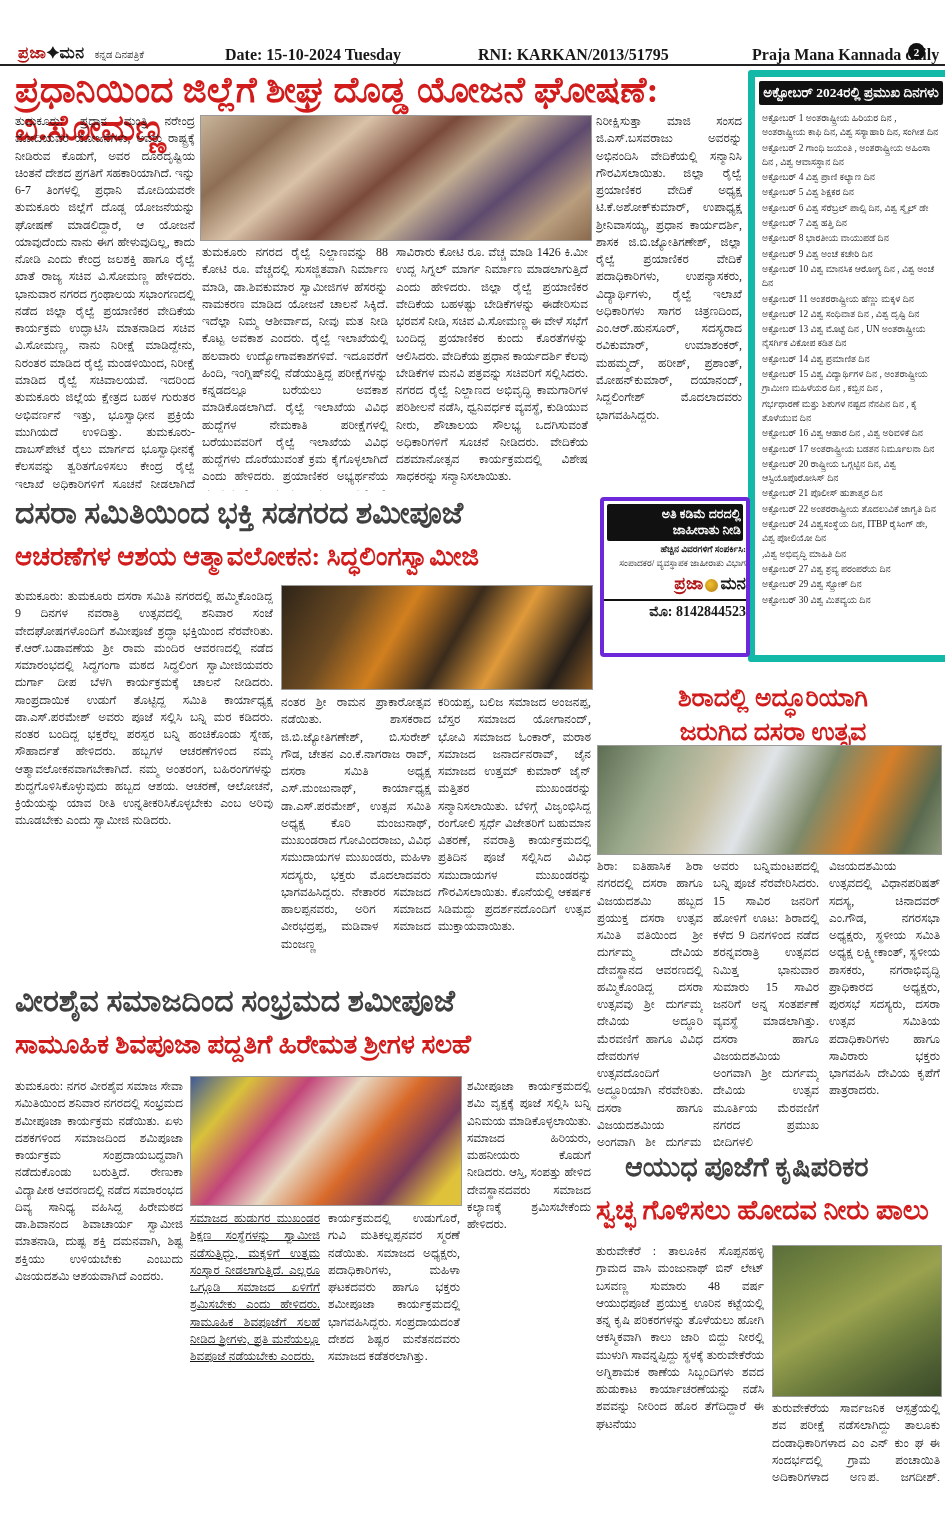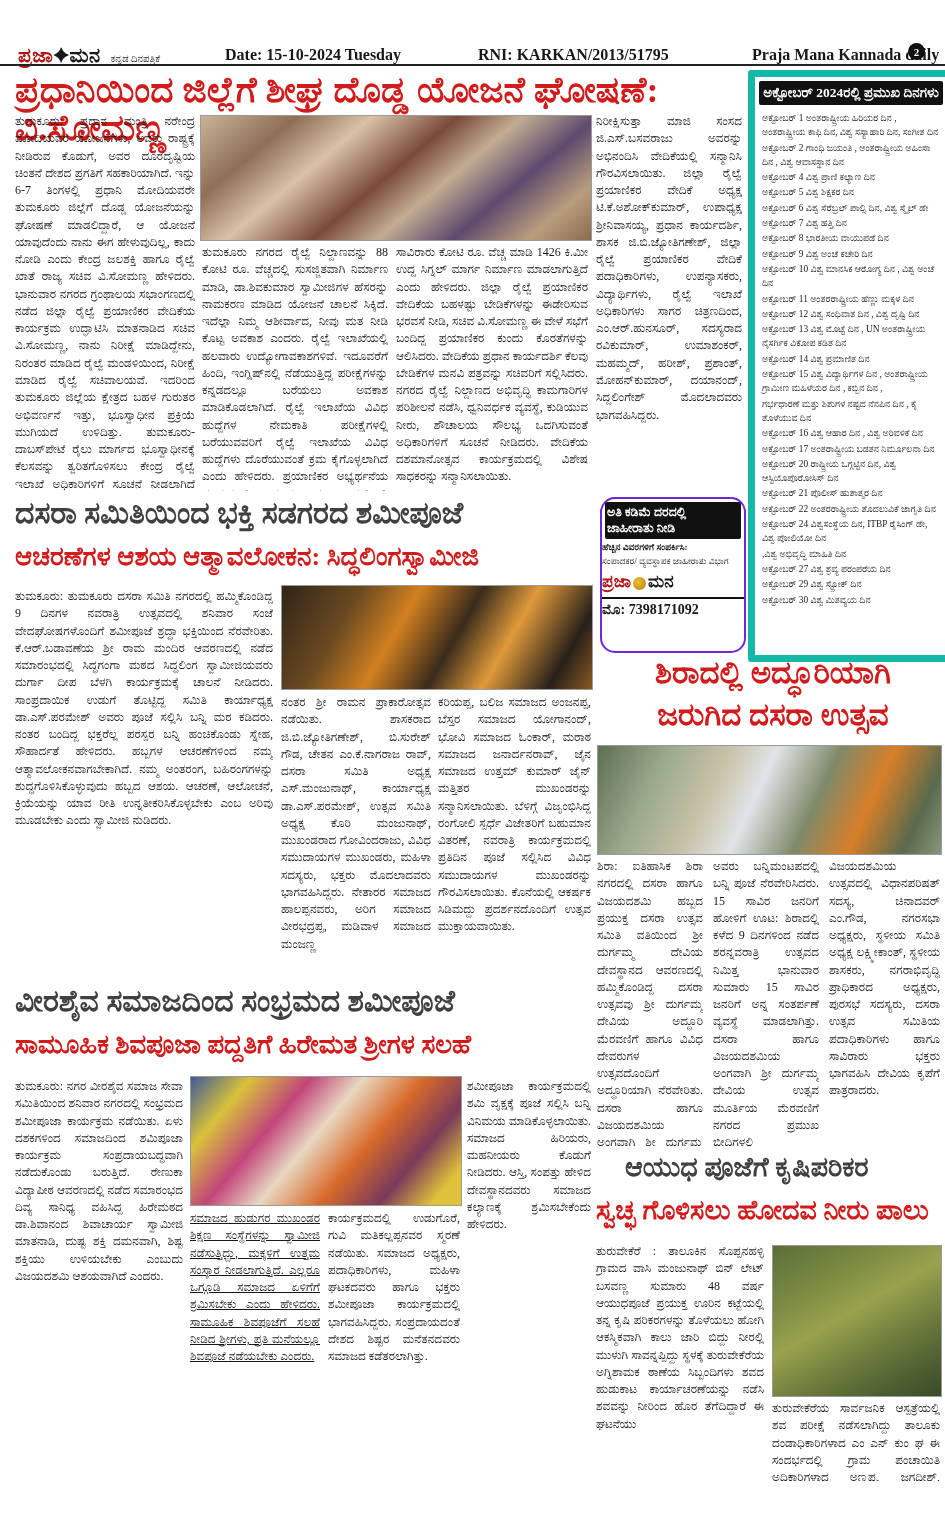--- a/index.html
+++ b/index.html
@@ -1,51 +1,51 @@
 <!DOCTYPE html>
 <html><head>
 <meta charset="utf-8">
 <style>
   html,body{margin:0;padding:0;background:#e8e8e8;}
   #paper{position:relative;width:945px;height:1523px;background:#ffffff;margin:0 auto;
          font-family:"Liberation Serif", serif;color:#181818;overflow:hidden;}
   .abs{position:absolute;}
   
-  .mast-logo{font-weight:bold;font-size:20px;letter-spacing:.5px;}
+  .mast-logo{font-weight:bold;font-size:16px;letter-spacing:.5px;}
   .mast-logo .red{color:#b01313;}
   .mast-tag{font-size:10px;margin-left:6px;}
   .mast-meta{font-weight:bold;font-size:16px;}
   .page-circle{width:17px;height:17px;border-radius:50%;background:#111;color:#fff;
                font-size:11px;font-weight:bold;display:flex;align-items:center;justify-content:center;}
   .mast-rule{height:2px;background:#222;}
   
   .hl-red{color:#d21c1c;font-weight:bold;font-family:"Liberation Serif",serif;}
   .hl-black{color:#404040;font-weight:bold;font-family:"Liberation Serif",serif;}
   .hl1{font-size:36px;line-height:1.05;}
   .hl2{font-size:30px;line-height:1.05;}
   .sub{font-size:26px;line-height:1.05;}
-  .hl-sira{font-size:31px;line-height:1.35;}
+  .hl-sira{font-size:25px;line-height:1.35;margin-top:29px;}
   .hl-small{font-size:27px;line-height:1.1;}
   
   .body-col{font-size:12px;line-height:1.44;text-align:justify;overflow:hidden;}
   
   .photo{border:1px solid #9a9a9a;overflow:hidden;}
   .ph1{background:linear-gradient(140deg,#c8b49a 0%,#8e6f55 18%,#d9c2a8 32%,#7a4a3a 48%,#c2ad92 60%,#5d4a6e 74%,#b99e7e 88%,#8a6a4e 100%);}
   .ph2{background:linear-gradient(120deg,#2e2418 0%,#6b4a22 22%,#d2801f 38%,#3a2b1c 55%,#e09a3a 70%,#27201a 88%,#8a5a23 100%);}
   .ph3{background:linear-gradient(115deg,#5e6e52 0%,#9aa98c 18%,#c8c2a8 34%,#e0e4e8 46%,#7e8a6a 62%,#d77f28 76%,#5a6a4e 90%,#8a9678 100%);}
   .ph4{background:linear-gradient(130deg,#3e5a9a 0%,#d8c23a 16%,#c2457a 32%,#e8d8c2 46%,#d86a2a 62%,#7a3a5a 78%,#e0c23a 92%);}
   .ph5{background:linear-gradient(150deg,#5a6e3a 0%,#7a8a42 25%,#9aa24e 45%,#6e7e3e 65%,#4e5e32 85%,#3a4a28 100%);}
   
   .oct-box{border:7px solid #14b8a6;border-radius:3px;background:#fff;}
   .oct-head{background:#111;color:#fff;font-weight:bold;font-size:13.5px;text-align:center;
             padding:4px 2px;margin:4px;border-radius:2px;}
   .oct-list{padding:2px 7px;font-size:9.4px;line-height:1.52;text-align:left;}
   .oct-item{margin-bottom:1px;}
   
-  .ad-box{border:2px solid #6d28d9;border-radius:15px;background:#fff;text-align:left;}
+  .ad-box{border:4px solid #6d28d9;border-radius:4px;background:#fff;text-align:right;}
   .ad-banner{background:#111;color:#fff;font-weight:bold;font-size:12.5px;line-height:1.25;
              margin:3px;padding:3px 2px;border-radius:2px;}
   .ad-contact{font-size:9px;font-weight:bold;margin-top:3px;}
   .ad-line{font-size:9px;margin-top:3px;}
   .ad-logo{font-size:17px;font-weight:bold;margin-top:5px;}
   .ad-logo .red{color:#b01313;}
   .ad-logo .dot{display:inline-block;width:13px;height:13px;border-radius:50%;
                 background:radial-gradient(circle at 40% 40%,#f2c12e,#b07a10);vertical-align:middle;margin:0 2px;}
   .ad-phone{font-size:14px;font-weight:bold;border-top:2px solid #111;margin-top:5px;padding:3px 0;}
 </style>
@@ -114,21 +114,21 @@
     <div class="ad-banner">
       <div>ಅತಿ ಕಡಿಮೆ ದರದಲ್ಲಿ</div>
       <div>ಜಾಹೀರಾತು ನೀಡಿ</div>
     </div>
     <div class="ad-contact">ಹೆಚ್ಚಿನ ವಿವರಗಳಿಗೆ ಸಂಪರ್ಕಿಸಿ:</div>
     <div class="ad-line">
       <span>ಸಂಪಾದಕರ/ ವ್ಯವಸ್ಥಾಪಕ</span>
       <span>ಜಾಹೀರಾತು ವಿಭಾಗ</span>
     </div>
     <div class="ad-logo"><span class="red">ಪ್ರಜಾ</span><span class="dot"></span><span>ಮನ</span></div>
-    <div class="ad-phone">ಮೊ: 7398171092</div>
+    <div class="ad-phone">ಮೊ: 8142844523</div>
   </div>
 
   <div class="abs hl-red hl-sira" style="left:606px;top:652px;width:334px;text-align:center;">
     <div>ಶಿರಾದಲ್ಲಿ ಅದ್ಧೂರಿಯಾಗಿ</div>
     <div>ಜರುಗಿದ ದಸರಾ ಉತ್ಸವ</div>
   </div>
   <div class="abs photo ph3" style="left:597px;top:745px;width:343px;height:108px;"></div>
   <div class="abs body-col" style="left:597px;top:858px;width:106px;height:288px;">ಶಿರಾ: ಐತಿಹಾಸಿಕ ಶಿರಾ ನಗರದಲ್ಲಿ ದಸರಾ ಹಾಗೂ ವಿಜಯದಶಮಿ ಹಬ್ಬದ ಪ್ರಯುಕ್ತ ದಸರಾ ಉತ್ಸವ ಸಮಿತಿ ವತಿಯಿಂದ ಶ್ರೀ ದುರ್ಗಮ್ಮ ದೇವಿಯ ದೇವಸ್ಥಾನದ ಆವರಣದಲ್ಲಿ ಹಮ್ಮಿಕೊಂಡಿದ್ದ ದಸರಾ ಉತ್ಸವವು ಶ್ರೀ ದುರ್ಗಮ್ಮ ದೇವಿಯ ಅದ್ಧೂರಿ ಮೆರವಣಿಗೆ ಹಾಗೂ ವಿವಿಧ ದೇವರುಗಳ ಉತ್ಸವದೊಂದಿಗೆ ಅದ್ಧೂರಿಯಾಗಿ ನೆರವೇರಿತು. ದಸರಾ ಹಾಗೂ ವಿಜಯದಶಮಿಯ ಅಂಗವಾಗಿ ಶ್ರೀ ದುರ್ಗಮ್ಮ ದೇವಸ್ಥಾನದ ಆವರಣದಲ್ಲಿ ನಡೆದ ಪೂಜಾ ಕಾರ್ಯಕ್ರಮಗಳು, ಕಳಸ ಉತ್ಸವದಲ್ಲಿ ಭಾರಿ ಸಂಖ್ಯೆಯ ಭಕ್ತರು ಭಾಗವಹಿಸಿದ್ದರು. ದೇವಸ್ಥಾನದವರಿಂದ ನಡೆಯಿತು.</div>
   <div class="abs body-col" style="left:713px;top:858px;width:106px;height:288px;">ಅವರು ಬನ್ನಿಮಂಟಪದಲ್ಲಿ ಬನ್ನಿ ಪೂಜೆ ನೆರವೇರಿಸಿದರು. 15 ಸಾವಿರ ಜನರಿಗೆ ಹೋಳಿಗೆ ಊಟ: ಶಿರಾದಲ್ಲಿ ಕಳೆದ 9 ದಿನಗಳಿಂದ ನಡೆದ ಶರನ್ನವರಾತ್ರಿ ಉತ್ಸವದ ನಿಮಿತ್ತ ಭಾನುವಾರ ಸುಮಾರು 15 ಸಾವಿರ ಜನರಿಗೆ ಅನ್ನ ಸಂತರ್ಪಣೆ ವ್ಯವಸ್ಥೆ ಮಾಡಲಾಗಿತ್ತು. ದಸರಾ ಹಾಗೂ ವಿಜಯದಶಮಿಯ ಅಂಗವಾಗಿ ಶ್ರೀ ದುರ್ಗಮ್ಮ ದೇವಿಯ ಉತ್ಸವ ಮೂರ್ತಿಯ ಮೆರವಣಿಗೆ ನಗರದ ಪ್ರಮುಖ ಬೀದಿಗಳಲ್ಲಿ ವಿಜೃಂಭಣೆಯಿಂದ ಸಾಗಿತು.</div>
   <div class="abs body-col" style="left:829px;top:858px;width:111px;height:288px;">ವಿಜಯದಶಮಿಯ ಉತ್ಸವದಲ್ಲಿ ವಿಧಾನಪರಿಷತ್ ಸದಸ್ಯ, ಚಿನಾದವರ್ ಎಂ.ಗೌಡ, ನಗರಸಭಾ ಅಧ್ಯಕ್ಷರು, ಸ್ಥಳೀಯ ಸಮಿತಿ ಅಧ್ಯಕ್ಷ ಲಕ್ಷ್ಮೀಕಾಂತ್, ಸ್ಥಳೀಯ ಶಾಸಕರು, ನಗರಾಭಿವೃದ್ಧಿ ಪ್ರಾಧಿಕಾರದ ಅಧ್ಯಕ್ಷರು, ಪುರಸಭೆ ಸದಸ್ಯರು, ದಸರಾ ಉತ್ಸವ ಸಮಿತಿಯ ಪದಾಧಿಕಾರಿಗಳು ಹಾಗೂ ಸಾವಿರಾರು ಭಕ್ತರು ಭಾಗವಹಿಸಿ ದೇವಿಯ ಕೃಪೆಗೆ ಪಾತ್ರರಾದರು.</div>

